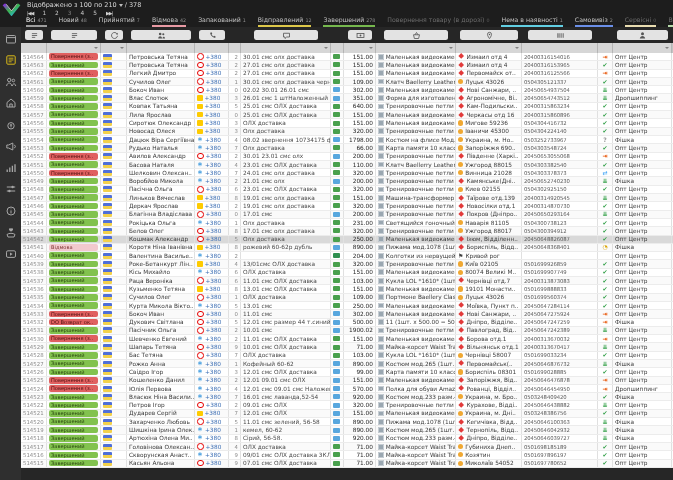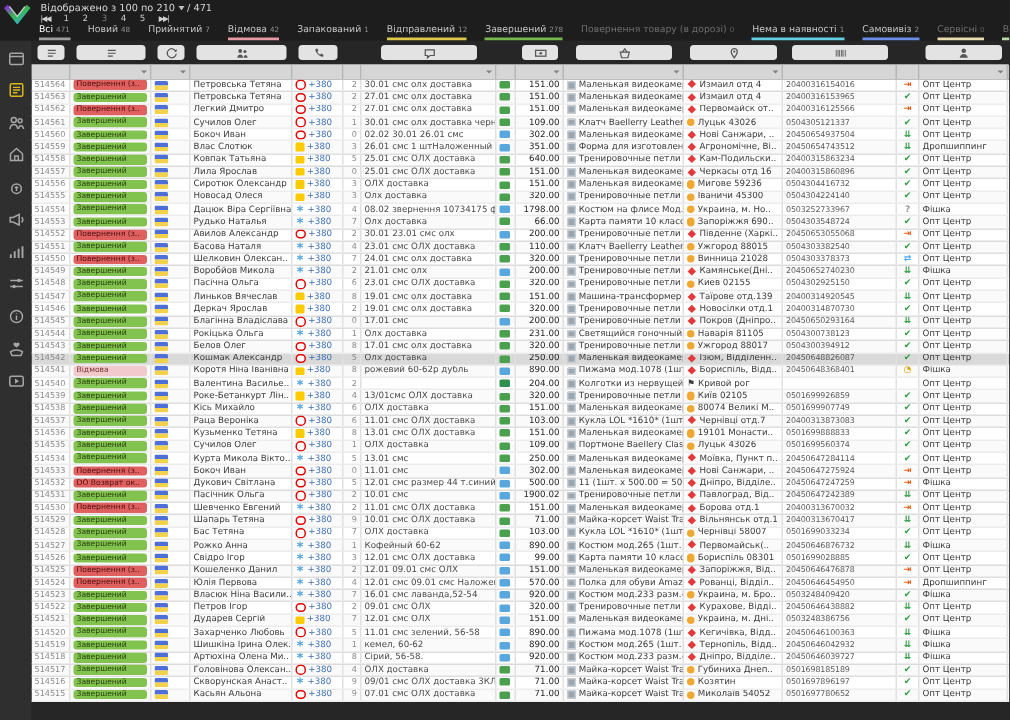--- a/index.html
+++ b/index.html
@@ -80,21 +80,21 @@
               <stop offset="1" stop-color="#2bb5e0"></stop>
         </linearGradient>
           </defs>
         <path d="M2 2l8 10L18 2" stroke="url(#lg)" stroke-width="3.4" fill="none"></path>
         <path d="M4.5 2l5.5 7L15.5 2" stroke="#ffffff" stroke-width="1" fill="none" opacity="0.7"></path>
       </svg>
     </div>
     <div class="showing">
       <span>Відображено з 100 по 210</span>
       <span class="caret"></span>
-      <span>/ 471</span>
+      <span>/ 378</span>
     </div>
     <div class="pager">
         <span class="pgbtn">|◀◀</span>
         <span class="pgnum">1</span>
         <span class="pgnum">2</span>
         <span class="pgnum cur">3</span>
         <span class="pgnum">4</span>
         <span class="pgnum">5</span>
         <span class="pgbtn">▶▶|</span>
       </div>

